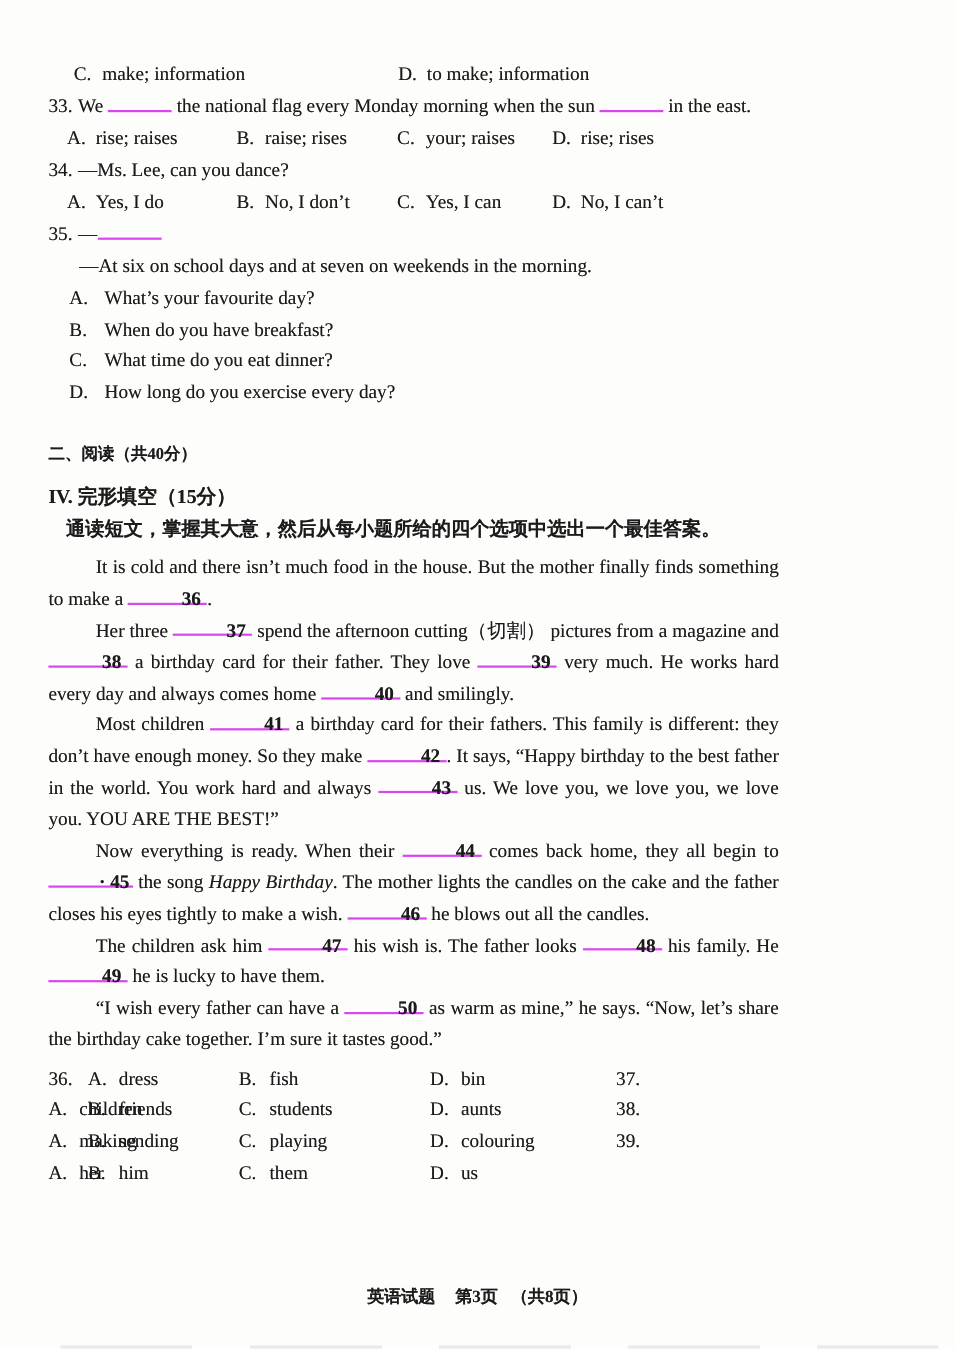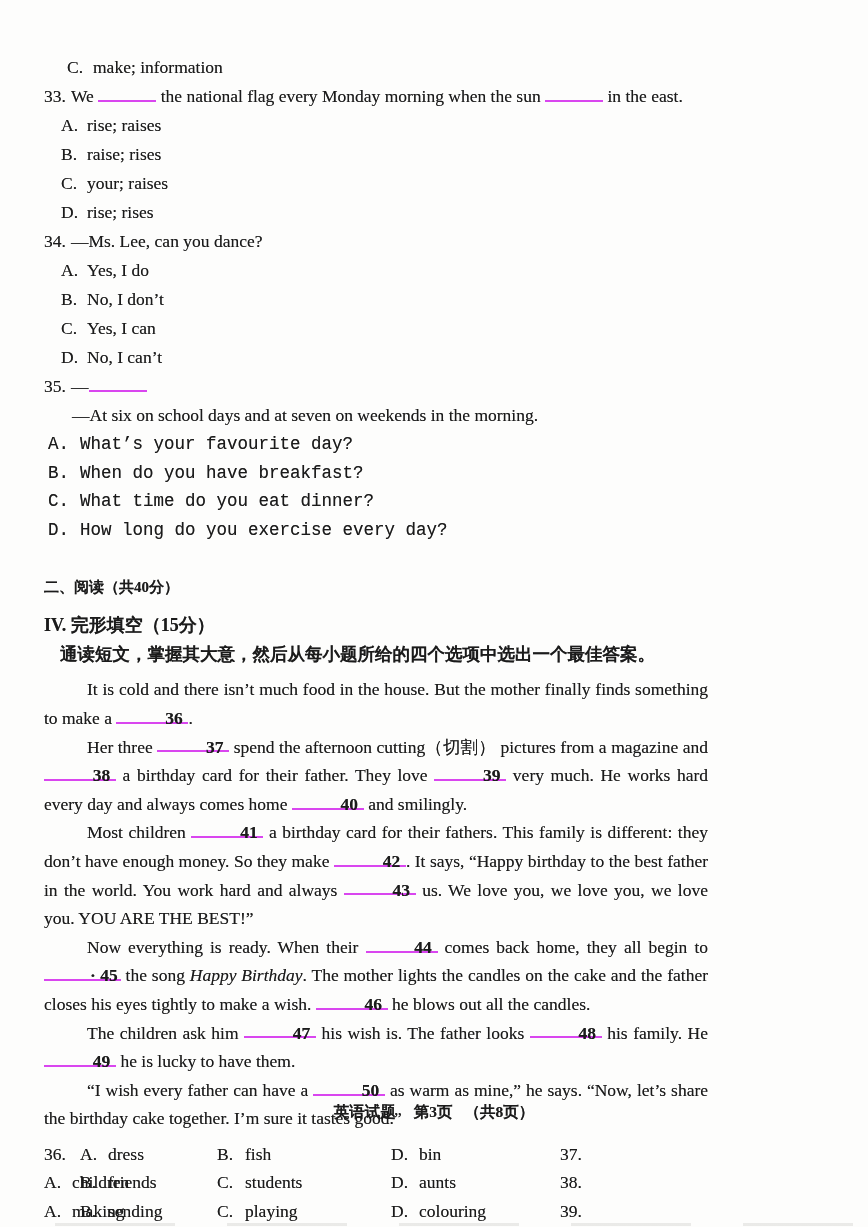--- a/index.html
+++ b/index.html
@@ -12,28 +12,28 @@
     font-size:17.5px;
     overflow:hidden;
     text-shadow:0 0 0.4px rgba(0,0,0,0.5);
   }
   .content { padding:53px 92px 0 44px; }
 
   
   .line { line-height:29px; white-space:nowrap; }
   .two-col { display:flex; margin-left:23px; }
   .two-col .col0 { width:295px; }
-  .opts4 { display:flex; margin-left:17px;flex-direction:column; }
+  .opts4 { display:flex; margin-left:17px; }
   .opts4 .oc0 { width:154px; }
   .opts4 .oc1 { width:146px; }
   .opts4 .oc2 { width:141px; }
   .olabel { display:inline-block; min-width:26px; }
   .qnum  { display:inline-block; width:27px; }
   .sub-line { margin-left:28px; }
-  .vopt { margin-left:4px; line-height:28.6px;font-family:Liberation Mono, monospace; }
+  .vopt { margin-left:19px; line-height:28.6px; }
   .vopt .olabel { min-width:32px; }
 
   
   .blank {
     display:inline-block;
     min-width:66px;
     border-bottom:2px solid #d946ef;
     text-align:center;
     font-weight:700;
     height:1.02em;
@@ -71,21 +71,21 @@
     margin-top:7px;
     display:grid;
     grid-template-columns:36px 137px 174px 169px auto;
     line-height:28.6px;
   }
   .cloze-grid .cell { white-space:nowrap; }
   .cloze-grid .olabel { min-width:28px; }
 
   
   .footer {
-    position:absolute; top:1100px; left:0; right:0;
+    position:absolute; top:1168px; left:0; right:0;
     text-align:center;
     font-size:15.5px; font-weight:700;
     line-height:24px;
   }
   .footer span { margin:0 6px; }
   .footer .f-title { margin-right:12px; }
 
   .scan-edge {
     position:absolute; left:55px; right:15px; bottom:1px; height:3px;
     background:repeating-linear-gradient(90deg,#dbdbd8 0 120px,rgba(0,0,0,0) 120px 172px);
@@ -93,20 +93,21 @@
   }
 </style>
 </head>
 <body>
 
 <div class="page">
   <div class="content">
 
     <div class="line two-col">
       <span class="col0"><span class="olabel">C.</span><span>make; information</span></span>
+      <span><span class="olabel">D.</span><span>to make; information</span></span>
     </div>
 
     <div class="line"><span class="qnum">33.</span><span>We <span class="blank blank-empty"></span> the national flag every Monday morning when the sun <span class="blank blank-empty"></span> in the east.</span></div>
     <div class="line opts4">
       <span class="oc0"><span class="olabel">A.</span><span>rise; raises</span></span>
       <span class="oc1"><span class="olabel">B.</span><span>raise; rises</span></span>
       <span class="oc2"><span class="olabel">C.</span><span>your; raises</span></span>
       <span><span class="olabel">D.</span><span>rise; rises</span></span>
     </div>
 

